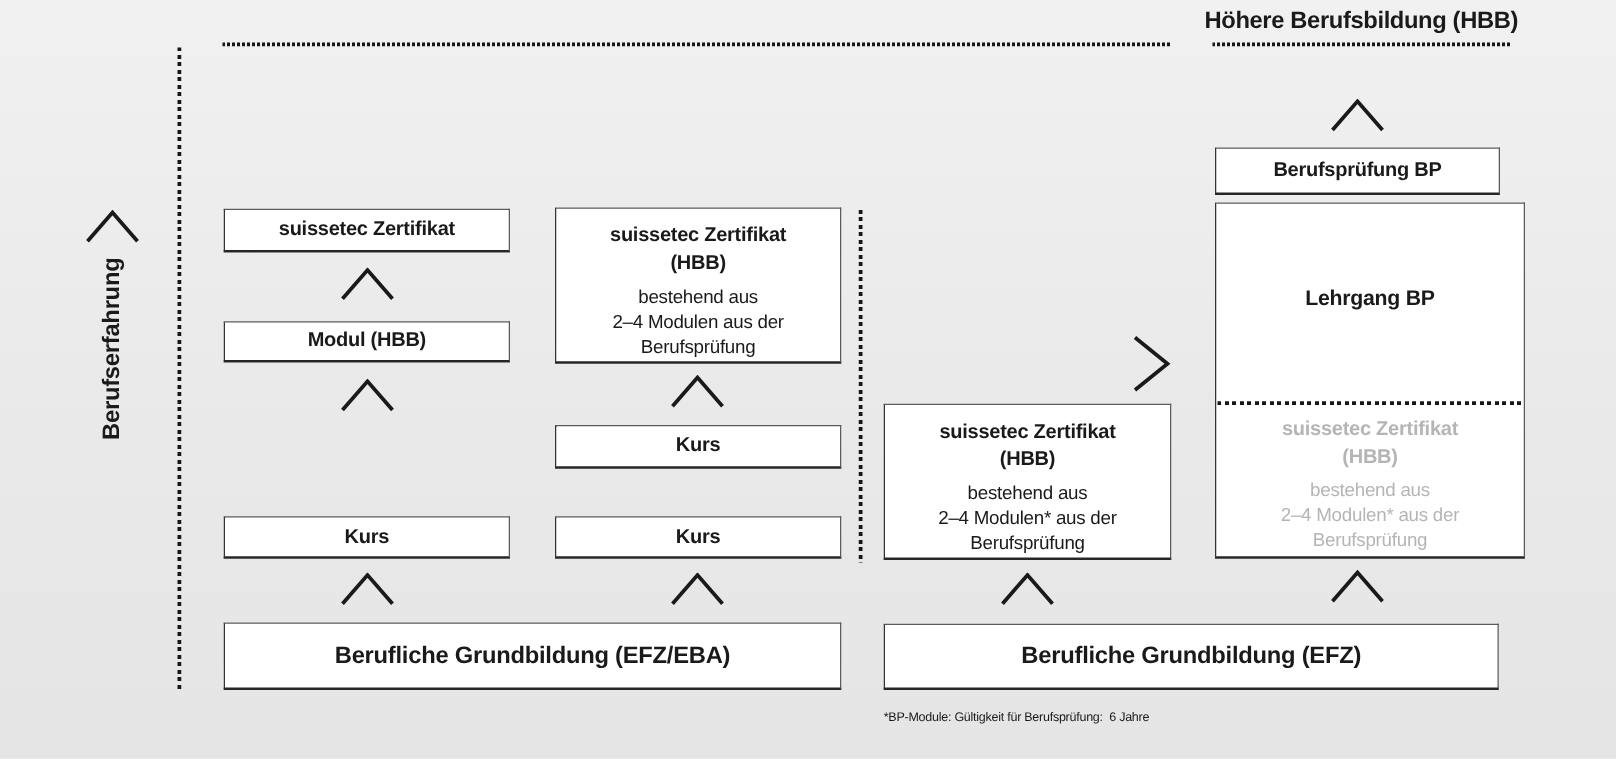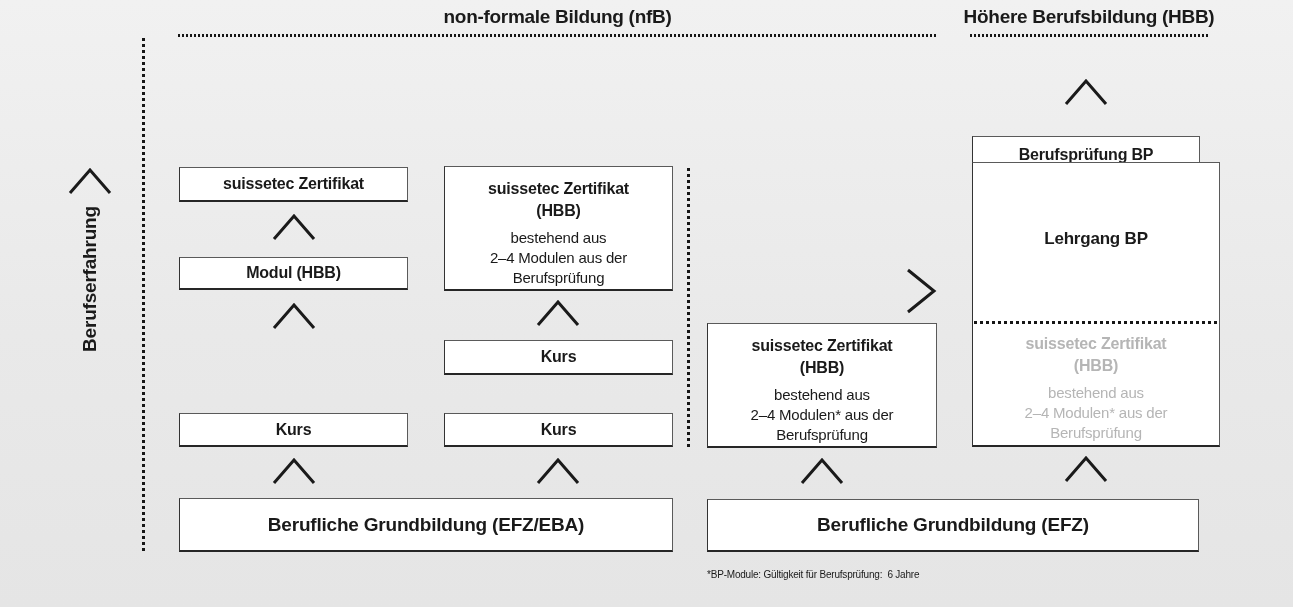--- a/index.html
+++ b/index.html
@@ -60,21 +60,20 @@
     position: absolute; top: 158px; left: 1px; right: 1px; height: 3px;
     background-image: repeating-linear-gradient(90deg, #161616 0 3px, transparent 3px 6px);
   }
   .lehrgang-cert { position: absolute; top: 170px; left: 0; width: 100%; }
 </style>
 </head>
 <body>
 
 <div id="canvas">
 
-  <div class="abs hdr" style="left:178px; top:6px; width:759px;">non-formale Bildung (nfB)</div>
   <div class="abs hdots" style="left:178px; top:34px; width:759px;"></div>
 
   <div class="abs hdr" style="left:960px; top:6px; width:258px;">Höhere Berufsbildung (HBB)</div>
   <div class="abs hdots" style="left:970px; top:34px; width:238px;"></div>
 
   <svg class="abs chev" style="left:1064px; top:79px;" width="44" height="27" viewBox="0 0 44 27">
     <polyline points="2,25 22,2 42,25" fill="none" stroke="#1a1a1a" stroke-width="3"></polyline>
   </svg>
 
   <div class="abs vdots" style="left:142px; top:38px; height:514px;"></div>
@@ -138,21 +137,21 @@
     <div class="b">Berufsprüfung</div>
   </div>
   <svg class="abs chev" style="left:800px; top:458px;" width="44" height="27" viewBox="0 0 44 27">
     <polyline points="2,25 22,2 42,25" fill="none" stroke="#1a1a1a" stroke-width="3"></polyline>
   </svg>
 
   <svg class="abs chev" style="left:906px; top:268px;" width="31" height="46" viewBox="0 0 31 46">
     <polyline points="2,2 28,23 2,44" fill="none" stroke="#1a1a1a" stroke-width="3"></polyline>
   </svg>
 
-  <div class="box" style="left:972px; top:136px; width:228px; height:38px;">
+  <div class="box" style="left:972px; top:118px; width:228px; height:38px;">
     <div class="box-label">Berufsprüfung BP</div>
   </div>
 
   <div class="box" style="left:972px; top:162px; width:248px; height:285px;">
     <div class="lehrgang-title">Lehrgang BP</div>
     <div class="lehrgang-dots"></div>
     <div class="lehrgang-cert cert muted" style="padding-top:0;">
       <div class="t">suissetec Zertifikat</div>
       <div class="t">(HBB)</div>
       <div class="gap"></div>

